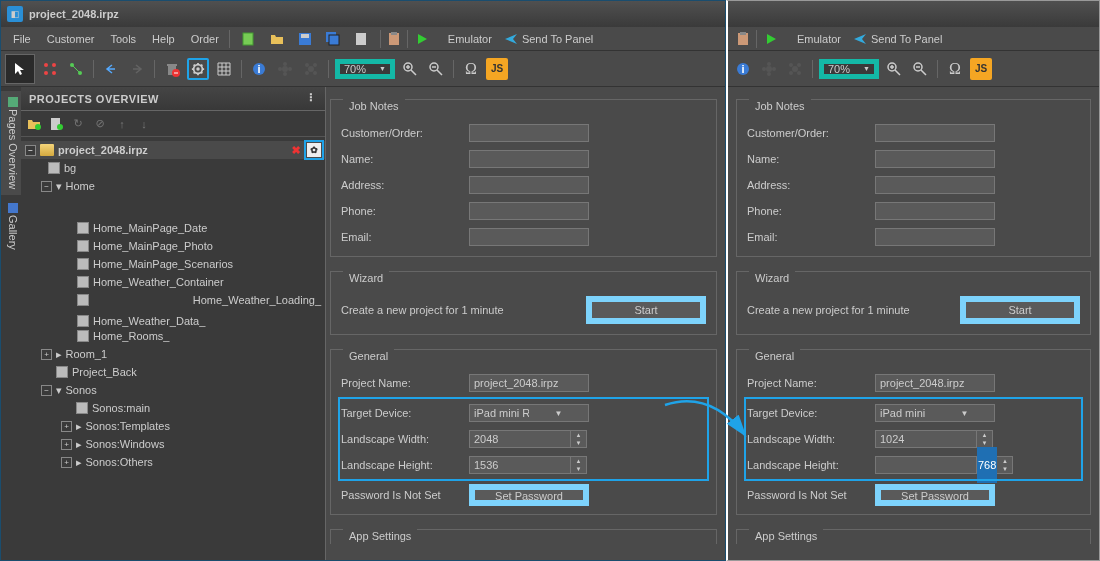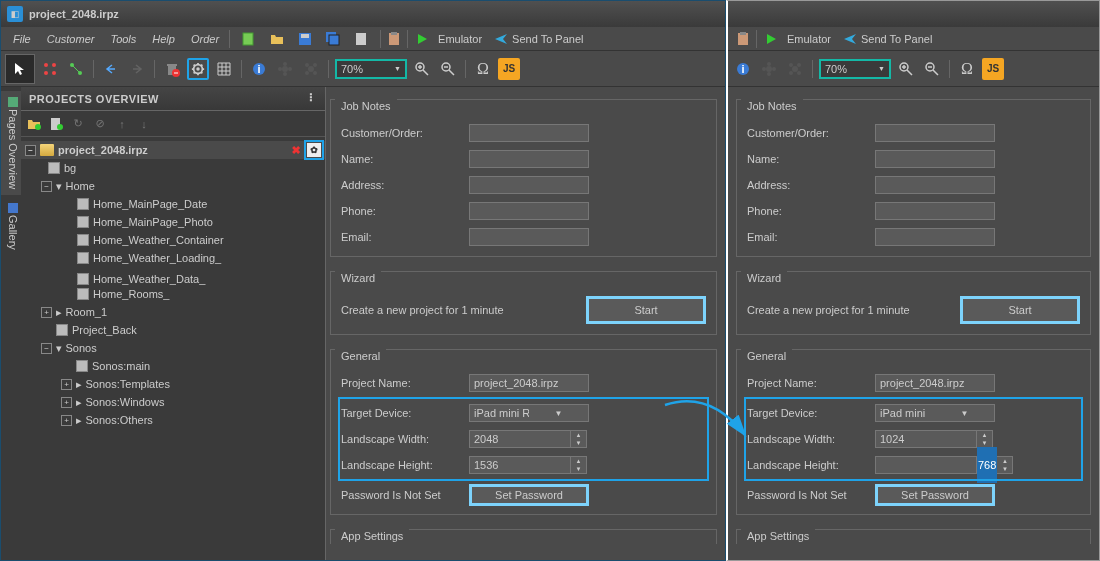--- a/index.html
+++ b/index.html
@@ -3,31 +3,31 @@
 <meta charset="utf-8">
 <style>
 * { margin: 0; padding: 0; box-sizing: border-box; font-family: "Segoe UI", Tahoma, sans-serif; font-size: 11px; color: #ccc; }
 body { background: #fff; width: 1100px; height: 561px; position: relative; }
 .app { position: absolute; left: 0; top: 0; width: 726px; height: 561px; background: #4a4a4a; border: 1px solid #1a4d6e; display: flex; flex-direction: column; }
 .app2 { position: absolute; left: 726px; top: 0; width: 374px; height: 561px; background: #4a4a4a; border: 1px solid #999; border-left: 2px solid #fff; display: flex; flex-direction: column; }
 .titlebar { height: 26px; background: linear-gradient(to bottom, #505050, #3a3a3a); display: flex; align-items: center; padding: 0 6px; gap: 6px; }
 .titlebar .icon { width: 16px; height: 16px; background: #2a8fd6; border-radius: 2px; display: flex; align-items: center; justify-content: center; font-size: 9px; }
 .title-text { font-weight: 600; }
 .menubar { height: 24px; display: flex; align-items: center; gap: 0; padding: 0 4px; border-bottom: 1px solid #333; }
-.menu-item { padding: 2px 8px; cursor: pointer; font-style: italic; }
+.menu-item { padding: 2px 8px; cursor: pointer; }
 .toolbar-group { display: flex; align-items: center; gap: 6px; padding: 0 6px; }
 .sep { width: 1px; height: 18px; background: #666; margin: 0 2px; }
 .tb-btn { width: 22px; height: 22px; display: flex; align-items: center; justify-content: center; cursor: pointer; border-radius: 2px; }
 .tb-btn svg { width: 16px; height: 16px; }
-.emulator-btn { display: flex; align-items: center; gap: 10px; padding: 2px 6px; cursor: pointer; }
+.emulator-btn { display: flex; align-items: center; gap: 20px; padding: 2px 6px; cursor: pointer; }
 .send-btn { display: flex; align-items: center; gap: 4px; padding: 2px 6px; cursor: pointer; }
 .toolbar2 { height: 36px; display: flex; align-items: center; gap: 4px; padding: 0 4px; border-bottom: 1px solid #333; }
 .cursor-btn { width: 30px; height: 30px; background: #2a2a2a; display: flex; align-items: center; justify-content: center; border: 1px solid #666; cursor: pointer; }
 .gear-highlight { border: 2px solid #1fa3e8 !important; padding: 2px; }
-.zoom-select { width: 72px; height: 20px; background: #3a3a3a; border: 2px solid #14b8a6; color: #ccc; padding: 0 4px; display: flex; align-items: center; justify-content: space-between; }
+.zoom-select { width: 60px; height: 20px; background: #3a3a3a; border: 5px solid #14b8a6; color: #ccc; padding: 0 4px; display: flex; align-items: center; justify-content: space-between; }
 .main-content { flex: 1; display: flex; overflow: hidden; }
 .side-tabs { width: 20px; background: #3a3a3a; display: flex; flex-direction: column; padding-top: 4px; gap: 2px; }
 .side-tab { writing-mode: vertical-rl; padding: 6px 2px; font-size: 10px; cursor: pointer; text-align: center; }
 .side-tab.active { background: #4a4a4a; }
 .sidebar { width: 305px; background: #3a3a3a; display: flex; flex-direction: column; border-right: 1px solid #666; }
 .panel-header { height: 24px; background: linear-gradient(to bottom, #454545, #383838); display: flex; align-items: center; padding: 0 8px; font-weight: 600; letter-spacing: 0.5px; border-bottom: 1px solid #666; justify-content: space-between; }
 .panel-toolbar { height: 26px; display: flex; align-items: center; gap: 4px; padding: 0 4px; border-bottom: 1px solid #555; }
 .mini-btn { width: 18px; height: 18px; display: flex; align-items: center; justify-content: center; cursor: pointer; }
 .tree { flex: 1; overflow: auto; padding: 4px 0; }
 .tree-row { display: flex; align-items: center; height: 18px; padding: 0 4px; cursor: pointer; gap: 4px; }
@@ -36,27 +36,27 @@
 .tree-icon { width: 14px; height: 12px; flex-shrink: 0; }
 .folder-icon { background: linear-gradient(to bottom, #f5d57a, #d4a93f); border-radius: 1px; }
 .page-icon { background: #bbb; border: 1px solid #888; position: relative; width: 12px; height: 12px; }
 .project-row { font-weight: 600; background: #4a4a4a; justify-content: space-between; }
 .project-row-left { display: flex; align-items: center; gap: 4px; }
 .project-actions { display: flex; gap: 4px; align-items: center; }
 .x-btn { width: 14px; height: 14px; color: #e33; font-weight: bold; cursor: pointer; display: flex; align-items: center; justify-content: center; }
 .gear-btn-small { width: 14px; height: 14px; background: #eee; cursor: pointer; display: flex; align-items: center; justify-content: center; color: #333; font-size: 9px; outline: 2px solid #1fa3e8; outline-offset: 1px; }
 .props-panel { flex: 1; background: #4a4a4a; overflow-y: auto; padding: 4px 8px 4px 4px; }
 .group { border: 1px solid #666; margin-bottom: 6px; background: #4a4a4a; }
-.group-title { padding: 2px 6px; font-size: 11px; background: #4a4a4a; margin-top: -8px; margin-left: 4px; display: inline-block; position: relative; }
+.group-title { padding: 2px 6px; font-size: 11px; background: #4a4a4a; margin-top: -8px; margin-left: 12px; display: inline-block; position: relative; }
 .group-wrap { position: relative; padding-top: 8px; }
 .group-body { padding: 6px 10px; }
 .form-row { display: flex; align-items: center; height: 26px; gap: 8px; }
 .form-label { width: 120px; }
 .form-input { width: 120px; height: 18px; background: #5a5a5a; border: 1px solid #777; color: #ccc; padding: 0 4px; }
-.form-button { width: 120px; height: 28px; background: #5a5a5a; border: 3px solid #7dd3fc; color: #ccc; cursor: pointer; }
+.form-button { width: 120px; height: 28px; background: #5a5a5a; border: 6px solid #7dd3fc; color: #ccc; cursor: pointer; }
 .wizard-body { display: flex; align-items: center; justify-content: space-between; padding: 10px; }
 .general-body { padding: 6px 10px; }
 .highlight-box { outline: 2px solid #1fa3e8; outline-offset: -1px; }
 .spinner { display: flex; align-items: center; }
 .spinner input { width: 102px; height: 18px; background: #5a5a5a; border: 1px solid #777; color: #ccc; padding: 0 4px; }
 .spinner-btns { width: 16px; height: 18px; display: flex; flex-direction: column; border: 1px solid #777; border-left: none; }
 .spinner-btns div { flex: 1; display: flex; align-items: center; justify-content: center; background: #5a5a5a; font-size: 6px; cursor: pointer; }
 .dropdown { display: flex; align-items: center; width: 120px; height: 18px; background: #5a5a5a; border: 1px solid #777; }
 .dropdown span { flex: 1; padding: 0 4px; overflow: hidden; white-space: nowrap; }
 .dropdown .dd-arrow { width: 14px; text-align: center; font-size: 8px; }
@@ -276,33 +276,37 @@
             <div class="spacer"></div>
             <div class="tree-icon page-icon"></div>
             <span>bg</span>
           </div>
         <div class="tree-row" style="padding-left:20px">
             <div class="expander">−</div>
             <span>▾</span>
             <span>Home</span>
           </div>
         <div id="home-children">
-            <div class="tree-row" style="padding-left: 56px;">
+            <div class="tree-row" style="padding-left: 56px; margin-top: 24px;">
               <div class="tree-icon page-icon"></div>
               <span>Home_MainPage_Date</span>
             </div>
             <div class="tree-row" style="padding-left: 56px;">
               <div class="tree-icon page-icon"></div>
               <span>Home_MainPage_Photo</span>
             </div>
             <div class="tree-row" style="padding-left: 56px;">
               <div class="tree-icon page-icon"></div>
+              <span>Home_MainPage_Scenarios</span>
+            </div>
+            <div class="tree-row" style="padding-left: 56px;">
+              <div class="tree-icon page-icon"></div>
               <span>Home_Weather_Container</span>
             </div>
-            <div class="tree-row" style="padding-left: 56px;">
+            <div class="tree-row" style="padding-left: 56px; justify-content: space-between;">
               <div class="tree-icon page-icon"></div>
               <span>Home_Weather_Loading_</span>
             </div>
             <div class="tree-row" style="padding-left: 56px; align-items: flex-end;">
               <div class="tree-icon page-icon"></div>
               <span>Home_Weather_Data_</span>
             </div>
             <div class="tree-row" style="padding-left: 56px;">
               <div class="tree-icon page-icon"></div>
               <span>Home_Rooms_</span>

